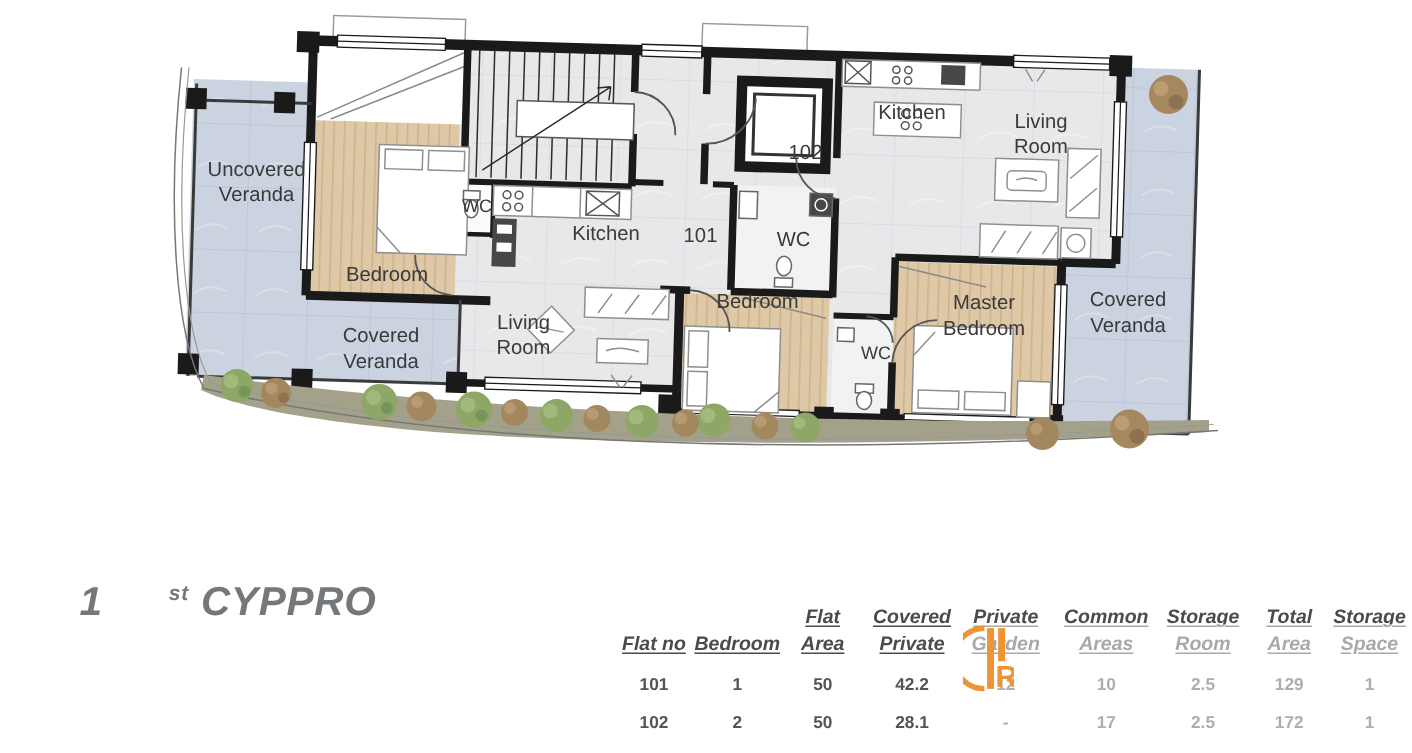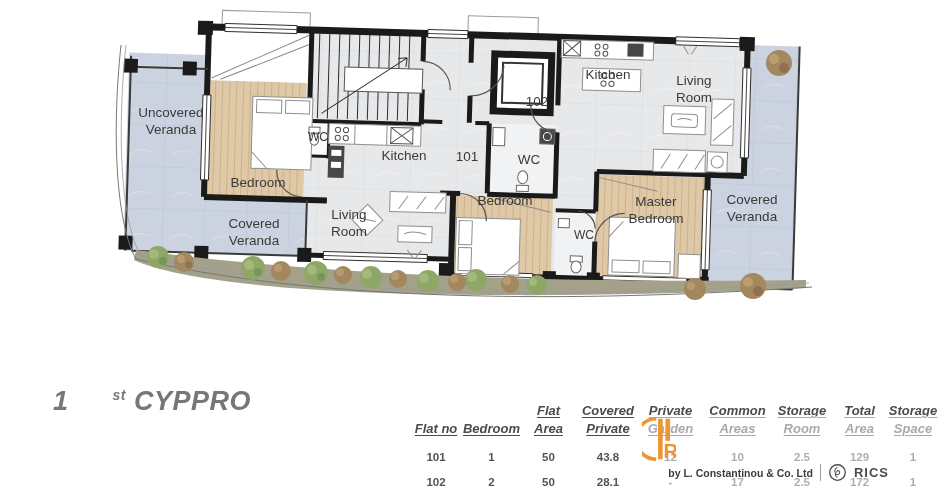--- a/index.html
+++ b/index.html
@@ -412,21 +412,21 @@
         </div>
       <div class="th">
           <span>Storage</span>
           <span>Space</span>
         </div>
     </div>
     <div class="grid9 trow">
       <div class="td">101</div>
       <div class="td">1</div>
       <div class="td">50</div>
-      <div class="td">43.8</div>
+      <div class="td">42.2</div>
       <div class="td">12</div>
       <div class="td">10</div>
       <div class="td">2.5</div>
       <div class="td">129</div>
       <div class="td">1</div>
     </div>
     <div class="grid9 trow">
       <div class="td">102</div>
       <div class="td">2</div>
       <div class="td">50</div>
@@ -442,24 +442,15 @@
   
   <div class="watermark">
     <div class="wm-brand">
       <svg class="wm-logo" viewBox="0 0 36 50">
         <path d="M15,3 A21,21 0 0,0 15,47" fill="none" stroke="#ef9434" stroke-width="4"></path>
         <rect x="17" y="3" width="5" height="44" fill="#ef9434"></rect>
         <rect x="25" y="3" width="5" height="24" fill="#ef9434"></rect>
         <text x="23" y="46" fill="#ef9434" font-size="22" font-weight="bold">R</text>
       </svg>
     </div>
-    <div class="wm-sub">
-      <span class="wm-by">by L. Constantinou &amp; Co. Ltd</span>
-      <span class="wm-div"></span>
-      <svg class="rics-icon" viewBox="0 0 20 20">
-        <circle cx="10" cy="10" r="8.2" fill="none" stroke="#4d4d4d" stroke-width="1.4"></circle>
-        <path d="M10,4.5 C7,6 6.5,9 8,11 C9,12.5 11,12.5 12,11 C12.8,9.8 12,8 10.5,8 C9.5,8 9,9 9.5,10 M8,11 C7.5,13 8.5,14.5 10,15" fill="none" stroke="#4d4d4d" stroke-width="1.1"></path>
-      </svg>
-      <span class="wm-rics">RICS</span>
-    </div>
   </div>
 
 </div>
 
 </body></html>

